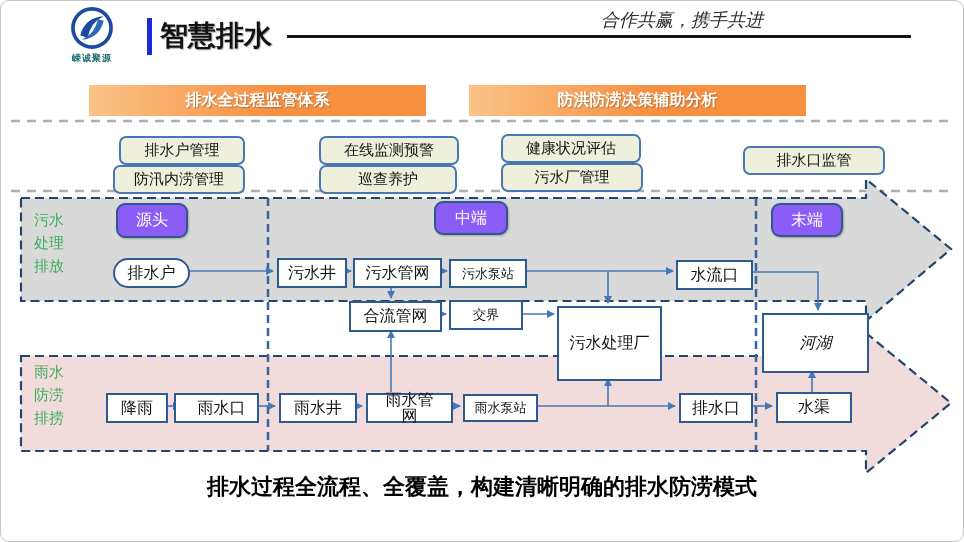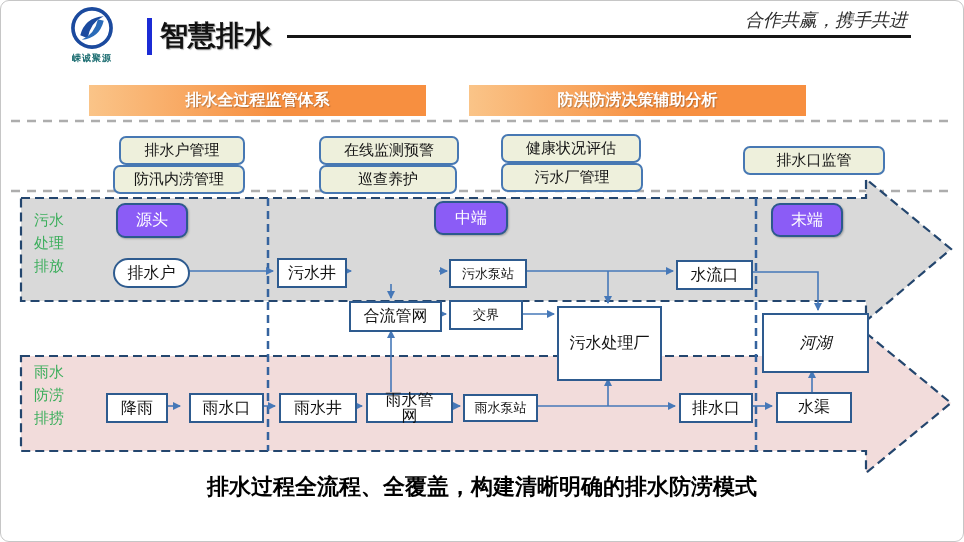--- a/index.html
+++ b/index.html
@@ -11,21 +11,21 @@
   .abs{position:absolute;}
   svg.bg{position:absolute;left:0;top:0;width:964px;height:542px;}
 
   
   .logo{left:55px;top:5px;width:72px;text-align:center;}
   .logo-text{font-size:9px;font-weight:bold;color:#1d6e72;letter-spacing:1px;margin-top:-2px;}
   .title-bar{left:146px;top:17px;width:5px;height:37px;background:#1b2bd5;}
   .page-title{left:159px;top:16px;font-size:28px;font-weight:bold;color:#111;
     text-shadow:1px 1px 1px rgba(0,0,0,.3);}
   .header-rule{left:286px;top:34px;width:624px;height:3px;background:#161616;}
-  .slogan{left:600px;top:7px;width:306px;text-align:right;font-family:"Liberation Serif",serif;
+  .slogan{left:600px;top:7px;width:306px;text-align:left;font-family:"Liberation Serif",serif;
     font-style:italic;font-size:18px;color:#2e2e2e;}
 
   
   .banner{top:84px;height:31px;display:flex;align-items:center;justify-content:center;
     background:linear-gradient(90deg,#fac488,#f78f40 55%);
     color:#fff;font-size:16px;font-weight:bold;text-shadow:1px 1px 1px rgba(0,0,0,.25);}
   .banner.b0{left:88px;width:337px;}
   .banner.b1{left:468px;width:337px;}
 
   
@@ -125,30 +125,31 @@
 
   <div class="abs rowlabel" style="left:33px;top:208px;">污水
 处理
 排放</div>
   <div class="abs rowlabel" style="left:33px;top:360px;">雨水
 防涝
 排捞</div>
 
   <div class="abs fbox" style="left:112px;top:257px;width:73px;height:26px;border-radius:15px;">排水户</div>
   <div class="abs fbox" style="left:276px;top:257px;width:66px;height:26px;">污水井</div>
+  <div class="abs fbox" style="left:352px;top:257px;width:85px;height:26px;">污水管网</div>
   <div class="abs fbox small" style="left:448px;top:258px;width:74px;height:25px;">污水泵站</div>
   <div class="abs fbox" style="left:675px;top:259px;width:73px;height:26px;">水流口</div>
 
   <div class="abs fbox" style="left:348px;top:300px;width:89px;height:27px;">合流管网</div>
   <div class="abs fbox small" style="left:448px;top:299px;width:70px;height:26px;">交界</div>
   <div class="abs fbox" style="left:556px;top:305px;width:101px;height:71px;">污水处理厂</div>
   <div class="abs fbox" style="left:761px;top:312px;width:103px;height:56px;font-style:italic;">河湖</div>
 
   <div class="abs fbox" style="left:105px;top:392px;width:58px;height:26px;">降雨</div>
-  <div class="abs fbox" style="left:188px;top:392px;width:71px;height:26px;">雨水口</div>
+  <div class="abs fbox" style="left:173px;top:392px;width:71px;height:26px;padding-left:10px;">雨水口</div>
   <div class="abs fbox" style="left:278px;top:392px;width:74px;height:26px;">雨水井</div>
   <div class="abs fbox" style="left:365px;top:392px;width:83px;height:26px;">
     <span class="wraplabel">雨水管网</span>
   </div>
   <div class="abs fbox small" style="left:462px;top:393px;width:71px;height:24px;">雨水泵站</div>
   <div class="abs fbox" style="left:678px;top:392px;width:70px;height:26px;">排水口</div>
   <div class="abs fbox" style="left:775px;top:391px;width:72px;height:27px;">水渠</div>
 
   <div class="abs caption">排水过程全流程、全覆盖，构建清晰明确的排水防涝模式</div>
 

